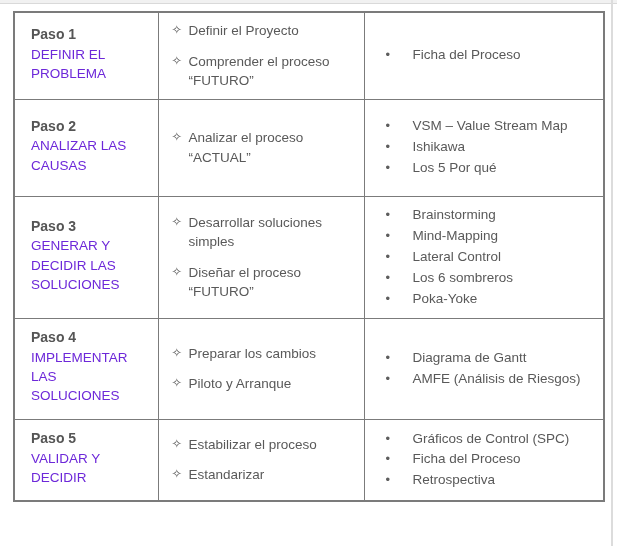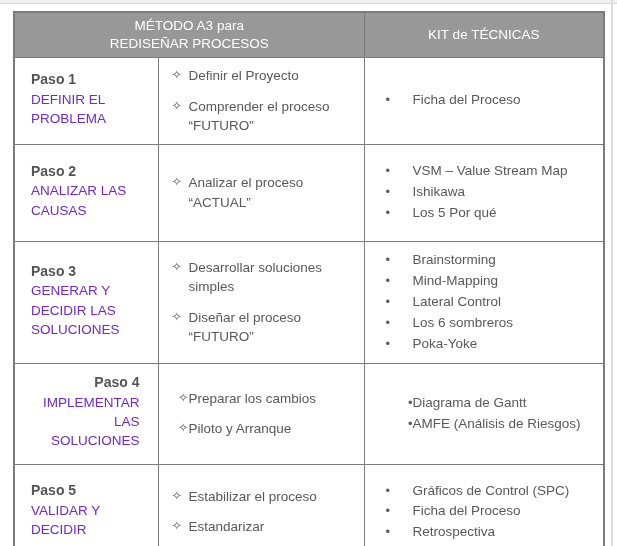--- a/index.html
+++ b/index.html
@@ -92,43 +92,36 @@
     line-height: 1.55;
   }
   .k-marker {
     flex: 0 0 27px;
     font-size: 13px;
     color: #5d5d5d;
   }
   tr.r1 { height: 75px; }
   tr.r2 { height: 97px; }
   tr.r3 { height: 122px; }
-  tr.r4 { height: 101px; text-align: right; }
-  tr.r5 { height: 96px; }
+  tr.r4 { height: 101px; }
+  tr.r5 { height: 82px; }
 </style>
 </head>
 <body>
 
 <div class="page-top-edge"></div>
 <div class="page-right-edge"></div>
 
 <table class="a3">
   <colgroup>
     <col style="width:144px">
     <col style="width:206px">
     <col style="width:240px">
   </colgroup>
   <tbody>
-      <tr>
-    <th class="hdr" colspan="2">
-      <div>MÉTODO A3 para</div>
-      <div>REDISEÑAR PROCESOS</div>
-    </th>
-    <th class="hdr">KIT de TÉCNICAS</th>
-  </tr>
 
   <tr class="r1">
     <td class="step">
       <div class="paso">Paso 1</div>
       <div class="step-label">DEFINIR EL PROBLEMA</div>
     </td>
     <td class="method">
       <div class="m-item">
             <span class="m-marker">✧</span>
             <span>Definir el Proyecto</span>

